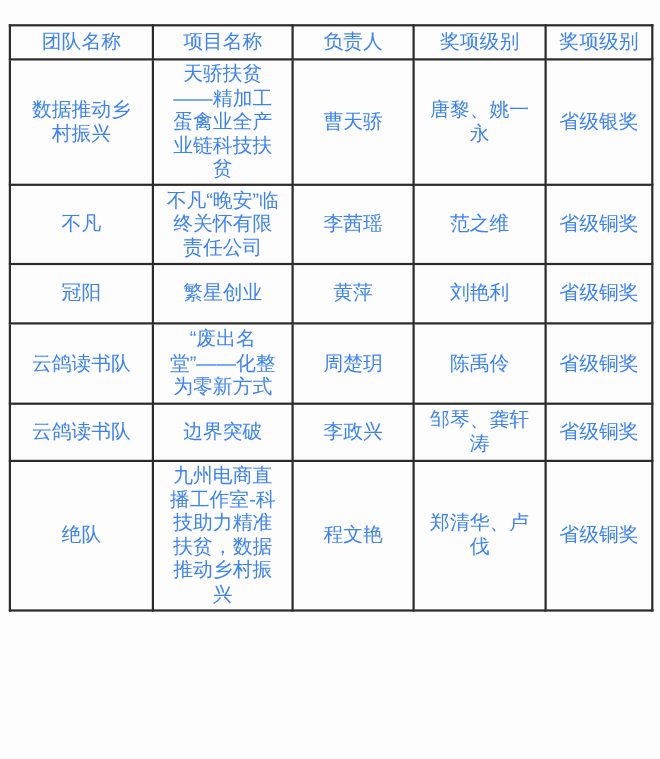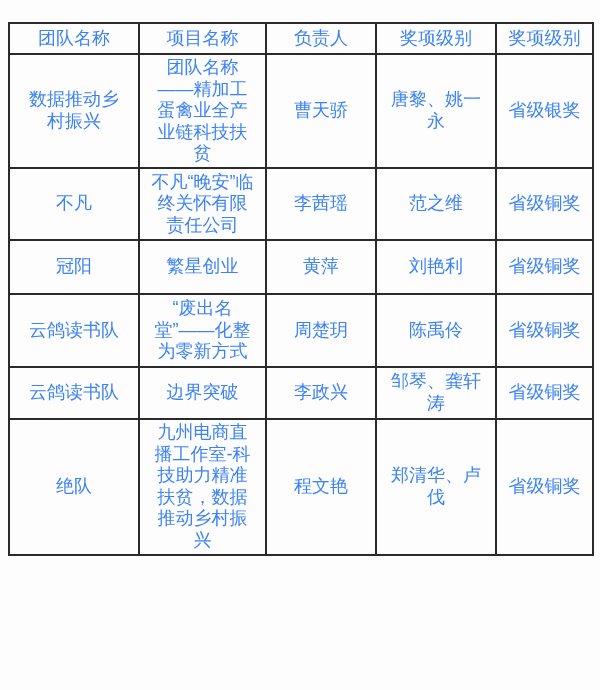--- a/index.html
+++ b/index.html
@@ -65,21 +65,21 @@
         <th>团队名称</th>
         <th>项目名称</th>
         <th>负责人</th>
         <th>奖项级别</th>
         <th>奖项级别</th>
       </tr>
     </thead>
     <tbody id="table-body">
         <tr>
           <td>数据推动乡村振兴</td>
-          <td>团队名称——精加工蛋禽业全产业链科技扶贫</td>
+          <td>天骄扶贫——精加工蛋禽业全产业链科技扶贫</td>
           <td>曹天骄</td>
           <td>唐黎、姚一永</td>
           <td>省级银奖</td>
         </tr>
         <tr>
           <td>不凡</td>
           <td>不凡“晚安”临终关怀有限责任公司</td>
           <td>李茜瑶</td>
           <td>范之维</td>
           <td>省级铜奖</td>

